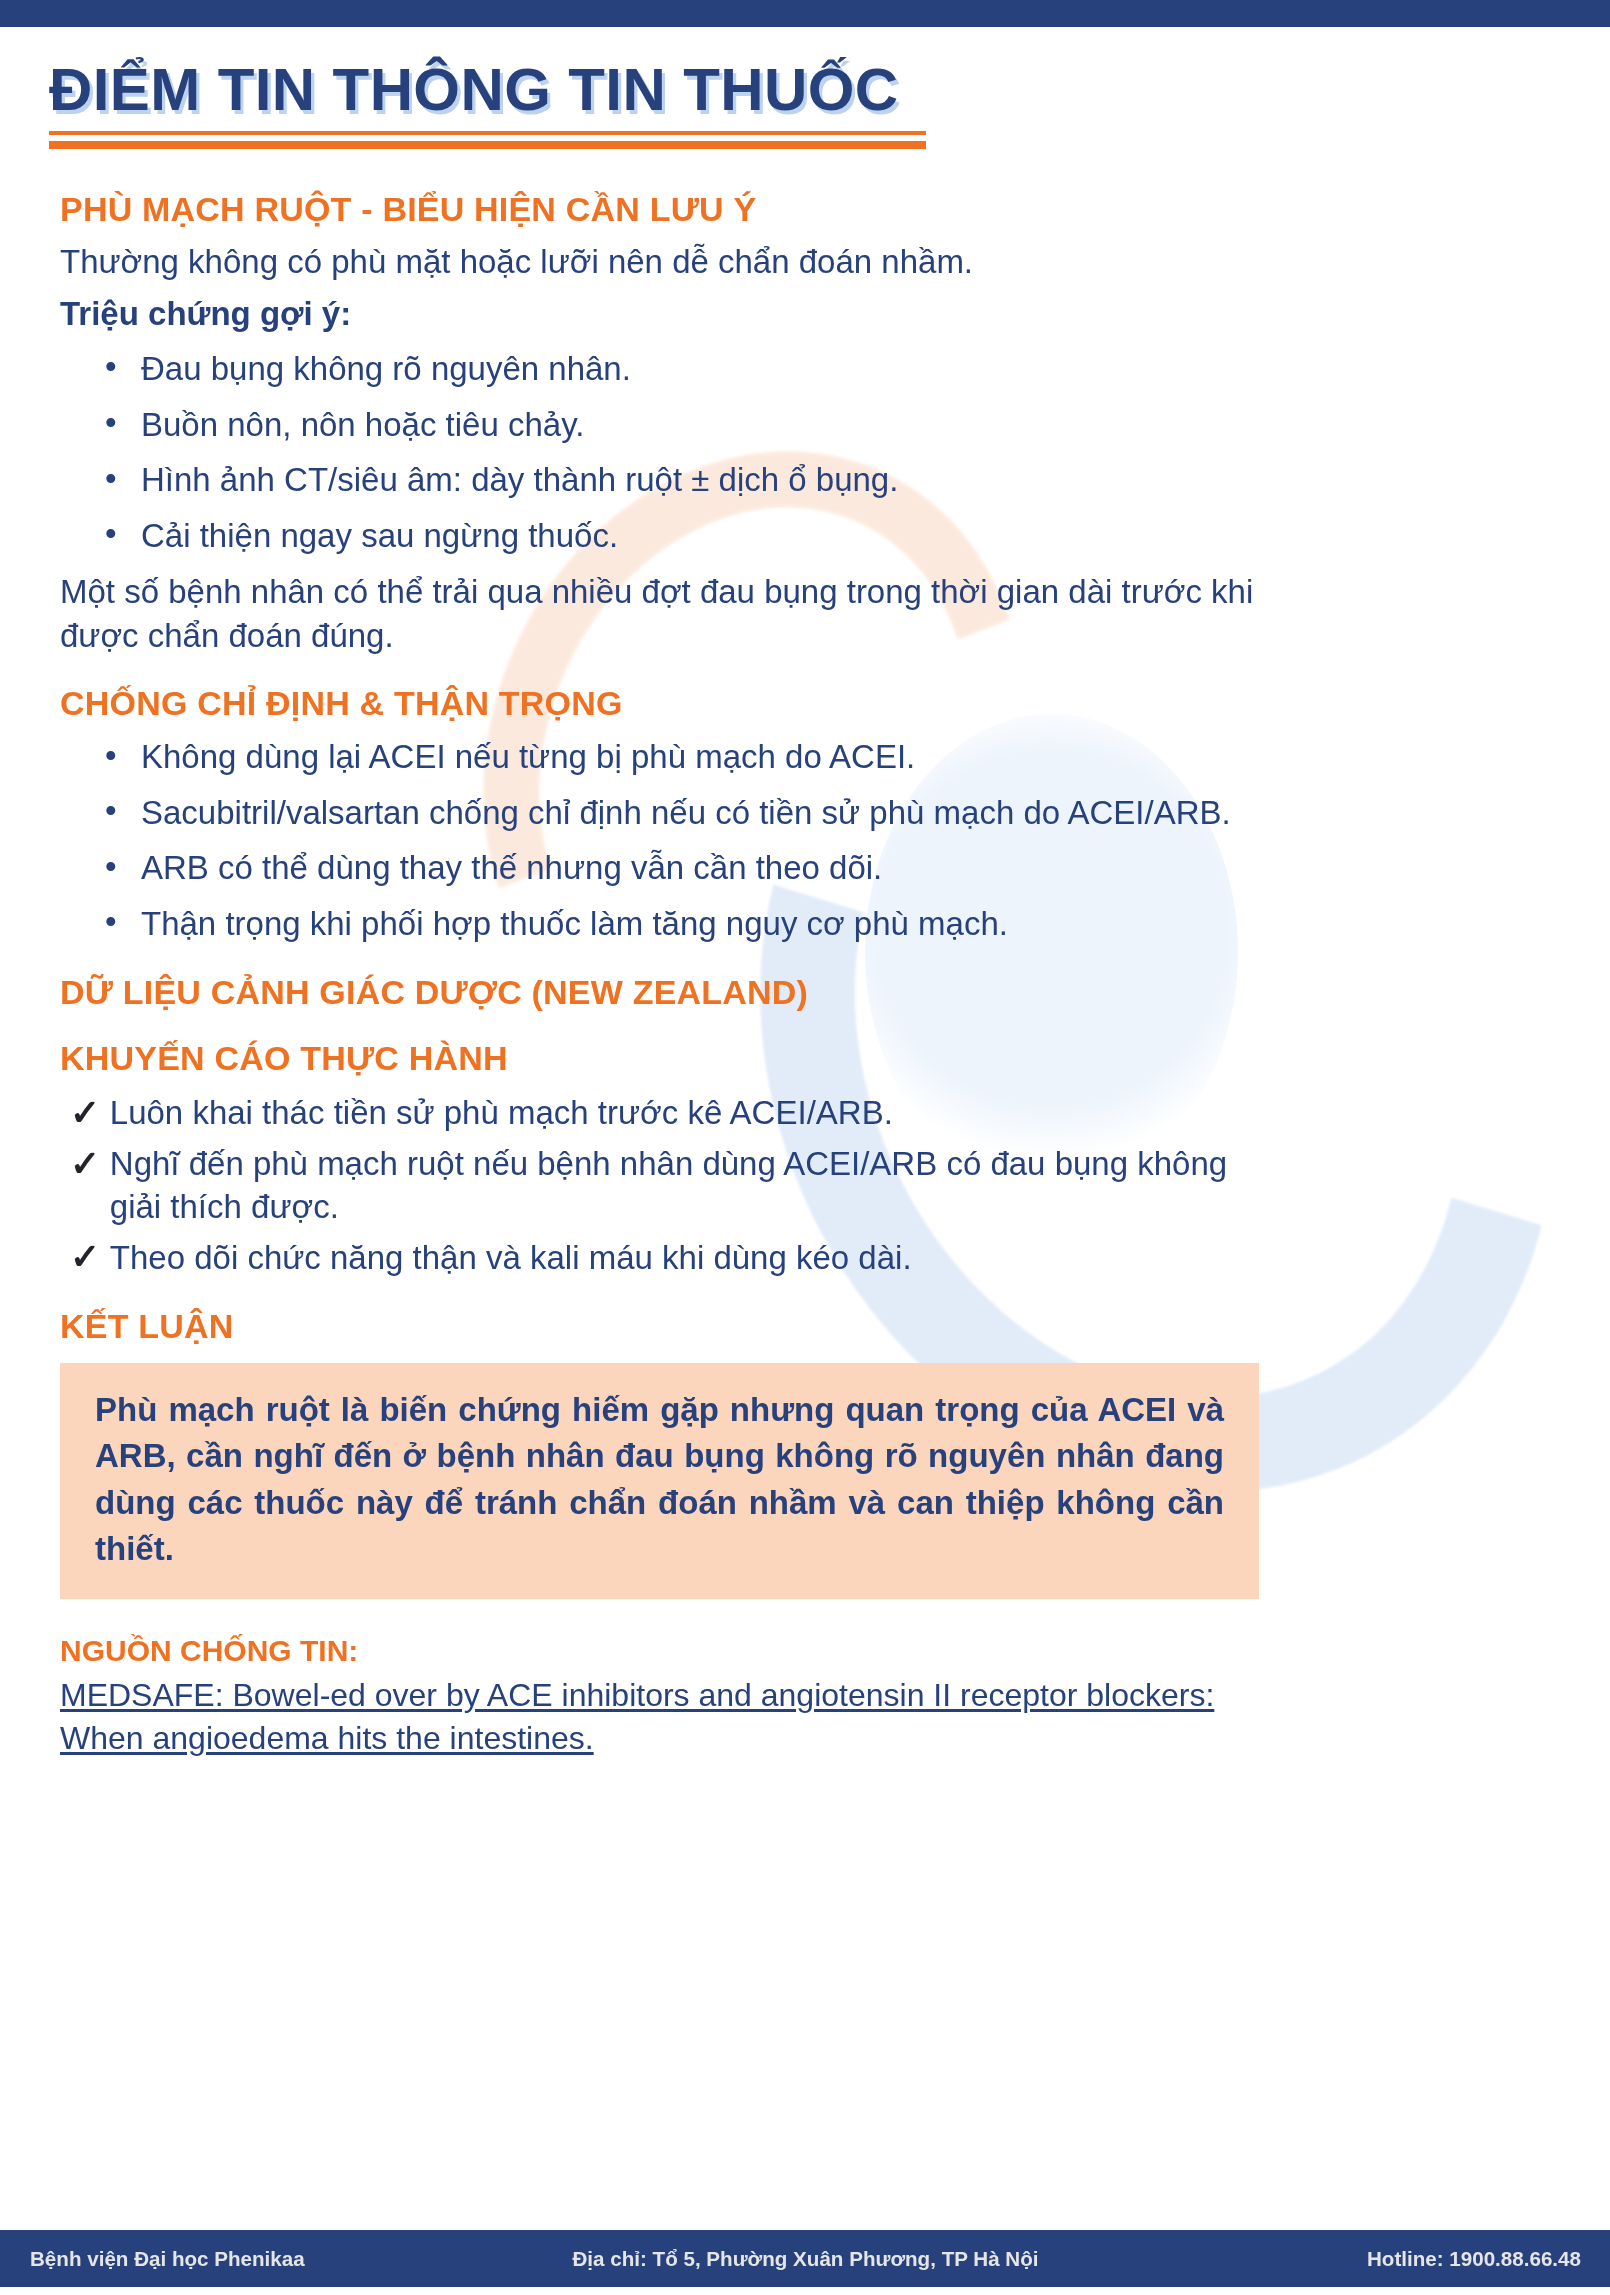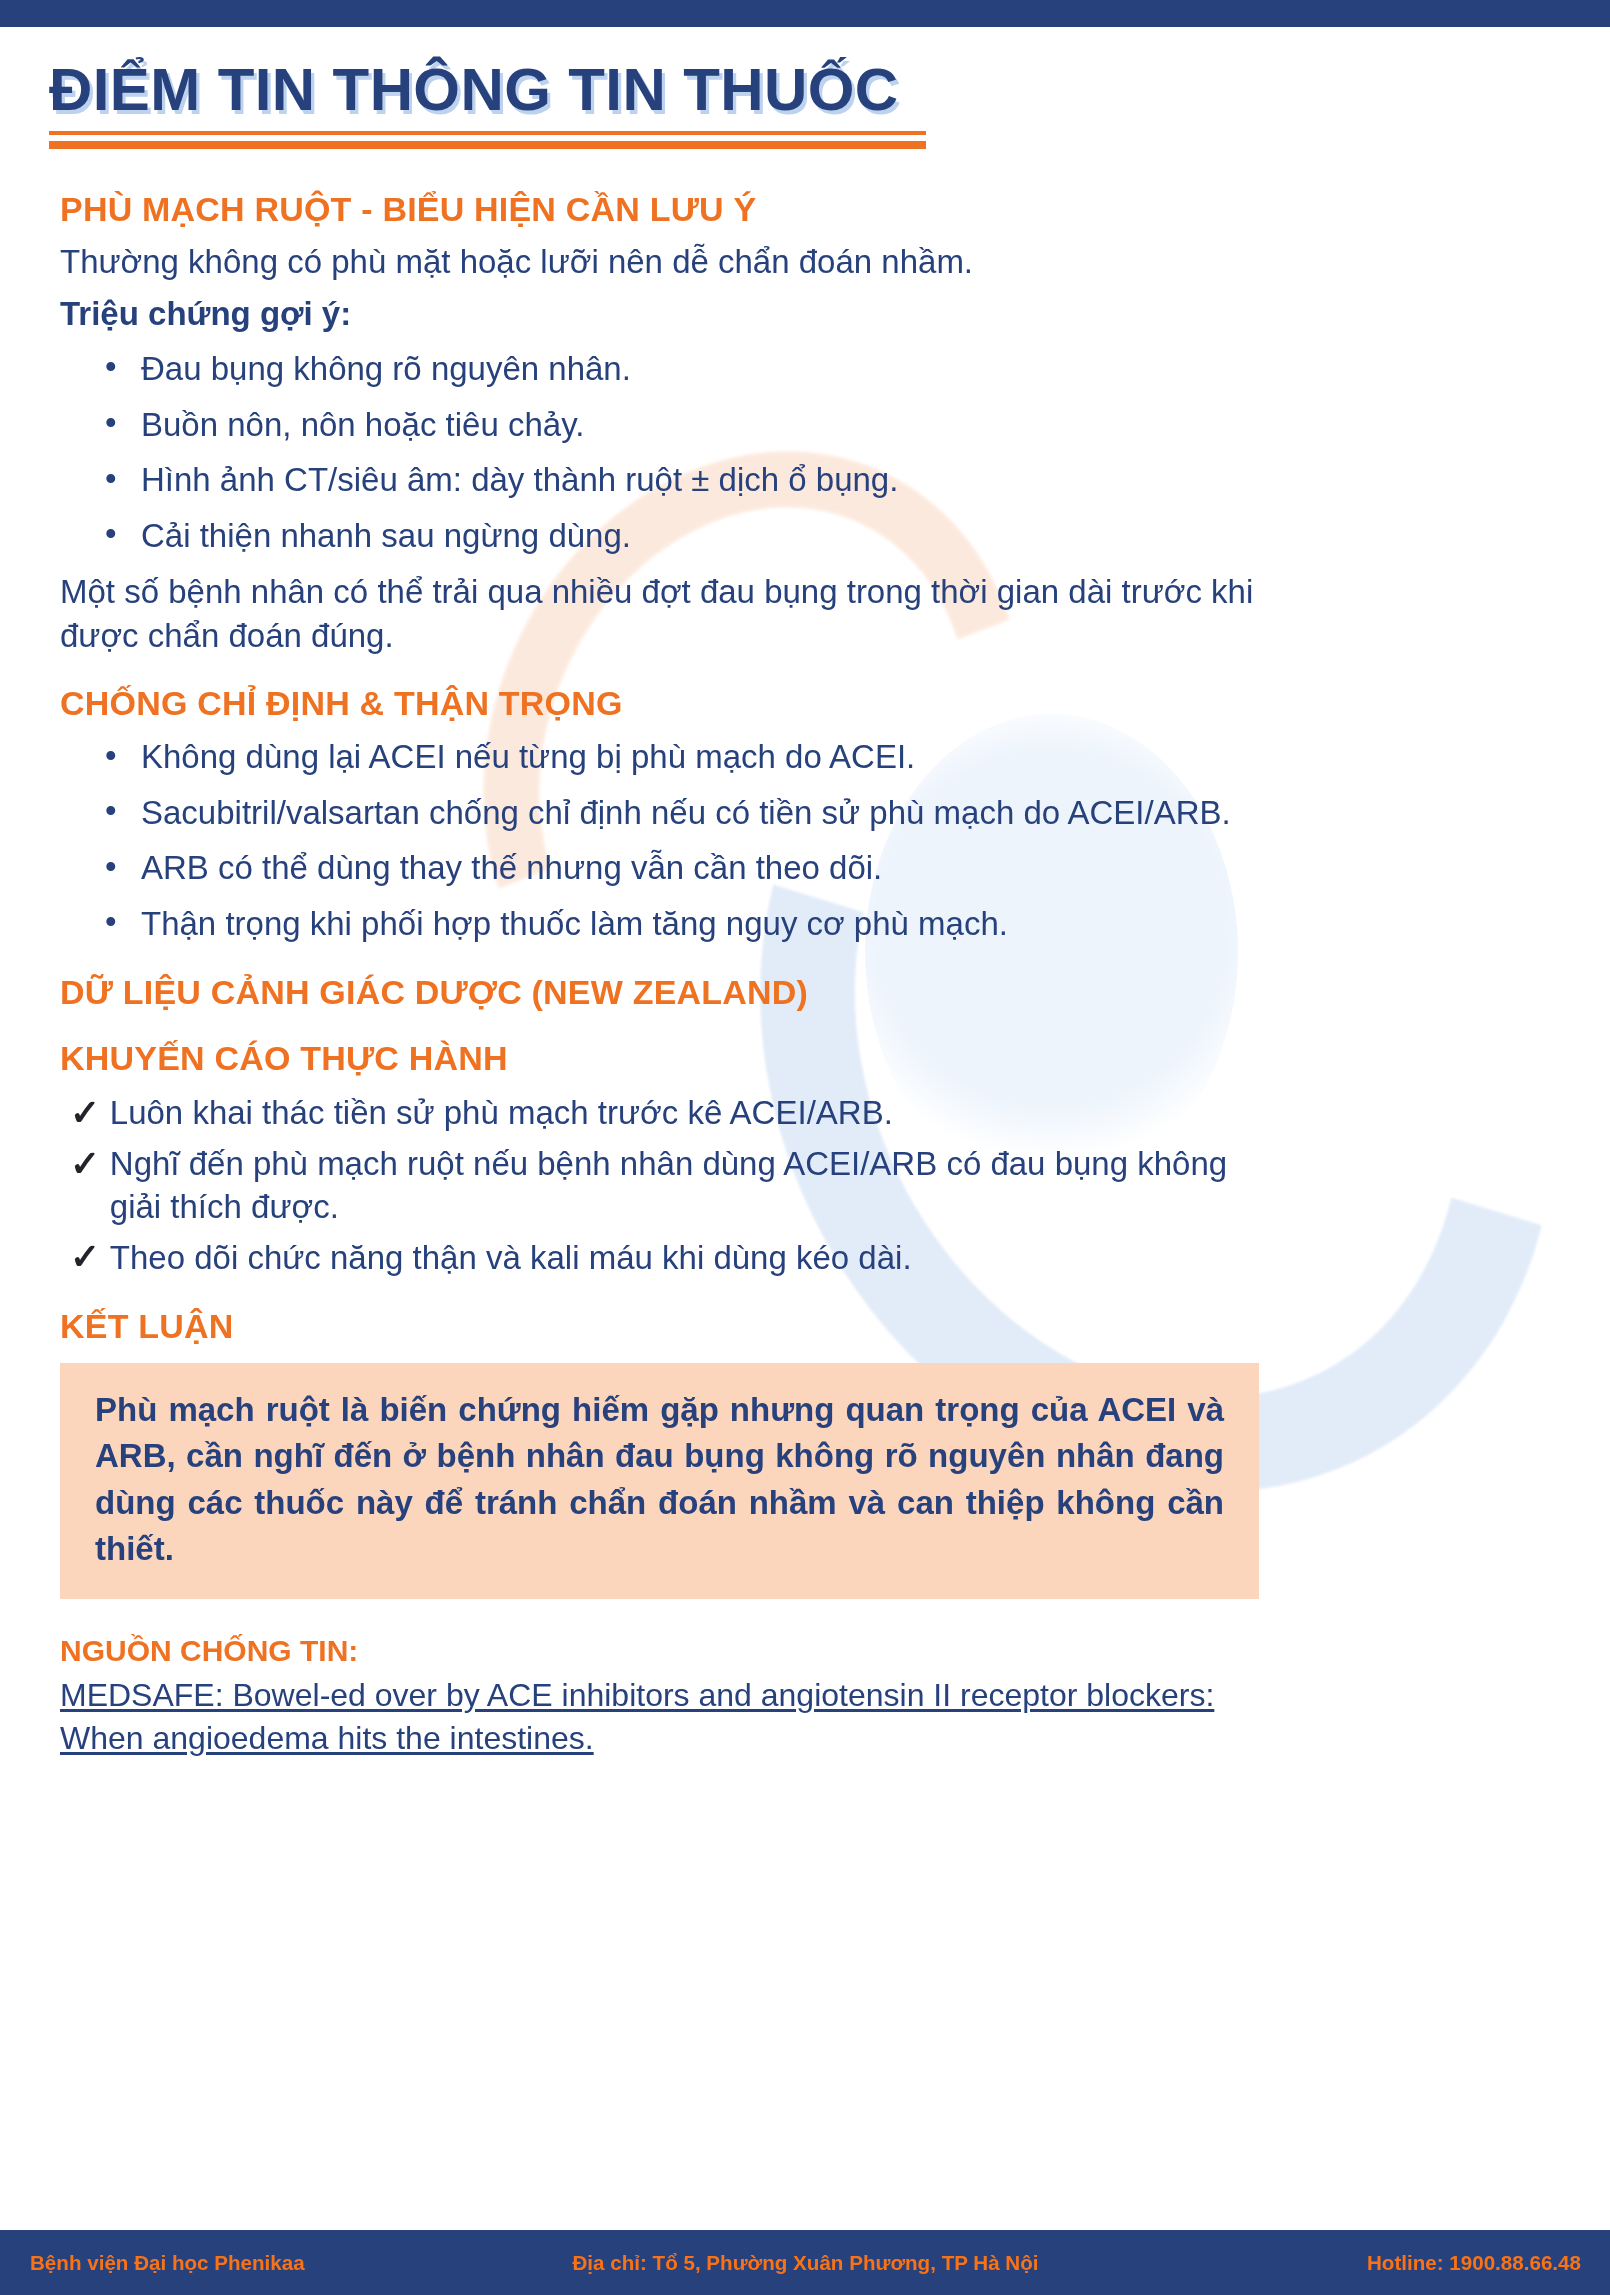--- a/index.html
+++ b/index.html
@@ -20,25 +20,25 @@
     position: absolute;
     top: 0; left: 0;
     width: 1611px;
     height: 27px;
     background: #27417c;
   }
   .footer-bar {
     position: absolute;
     left: 0; top: 2230px;
     width: 1611px;
-    height: 65px;
+    height: 57px;
     background: #27417c;
     display: flex;
     align-items: center;
-    color: #f97316;
+    color: #e5e5e5;
     font-size: 20.6px;
     font-weight: bold;
   }
   .footer-left   { position: absolute; left: 30px; }
   .footer-center { position: absolute; left: 50%; transform: translateX(-50%); }
   .footer-right  { position: absolute; right: 30px; }
 
   
   .watermark {
     position: absolute;
@@ -218,21 +218,21 @@
     </div>
   </div>
 
   <h2 class="section-heading">PHÙ MẠCH RUỘT - BIỂU HIỆN CẦN LƯU Ý</h2>
   <p class="body-text">Thường không có phù mặt hoặc lưỡi nên dễ chẩn đoán nhầm.</p>
   <p class="body-text bold">Triệu chứng gợi ý:</p>
   <ul class="bullets">
     <li>Đau bụng không rõ nguyên nhân.</li>
     <li>Buồn nôn, nôn hoặc tiêu chảy.</li>
     <li>Hình ảnh CT/siêu âm: dày thành ruột ± dịch ổ bụng.</li>
-    <li>Cải thiện nhanh sau ngừng dùng.</li>
+    <li>Cải thiện ngay sau ngừng thuốc.</li>
   </ul>
   <p class="body-text">Một số bệnh nhân có thể trải qua nhiều đợt đau bụng trong thời gian dài trước khi được chẩn đoán đúng.</p>
 
   <h2 class="section-heading tight">CHỐNG CHỈ ĐỊNH &amp; THẬN TRỌNG</h2>
   <ul class="bullets">
     <li>Không dùng lại ACEI nếu từng bị phù mạch do ACEI.</li>
     <li>Sacubitril/valsartan chống chỉ định nếu có tiền sử phù mạch do ACEI/ARB.</li>
     <li>ARB có thể dùng thay thế nhưng vẫn cần theo dõi.</li>
     <li>Thận trọng khi phối hợp thuốc làm tăng nguy cơ phù mạch.</li>
   </ul>

